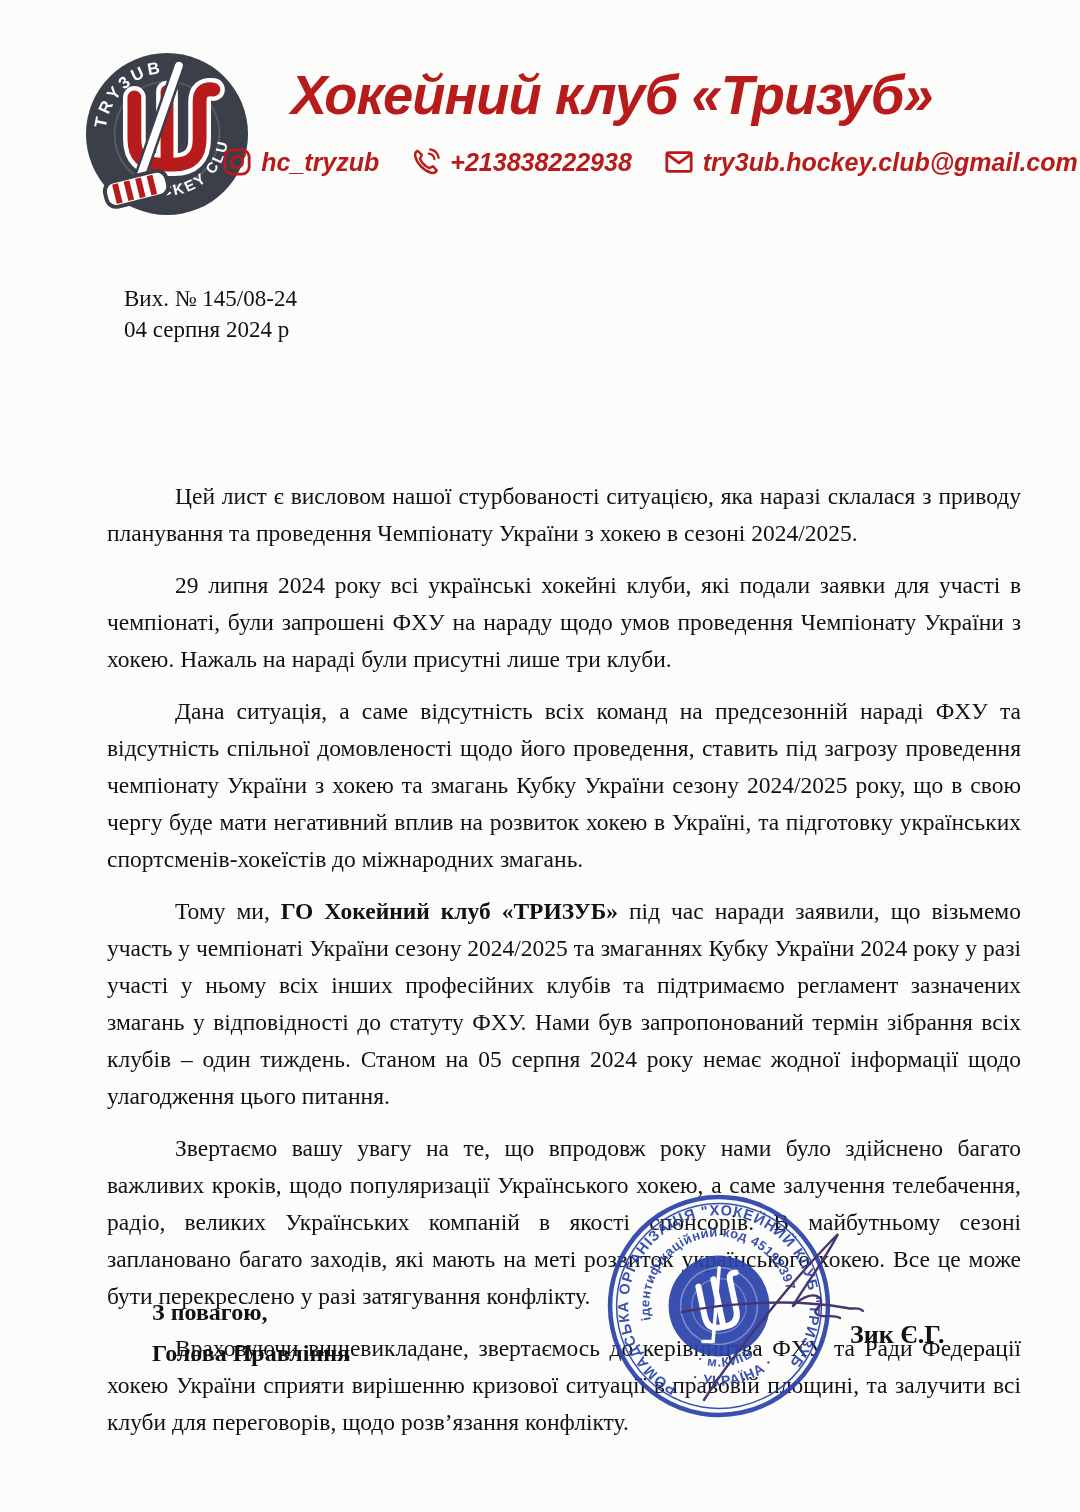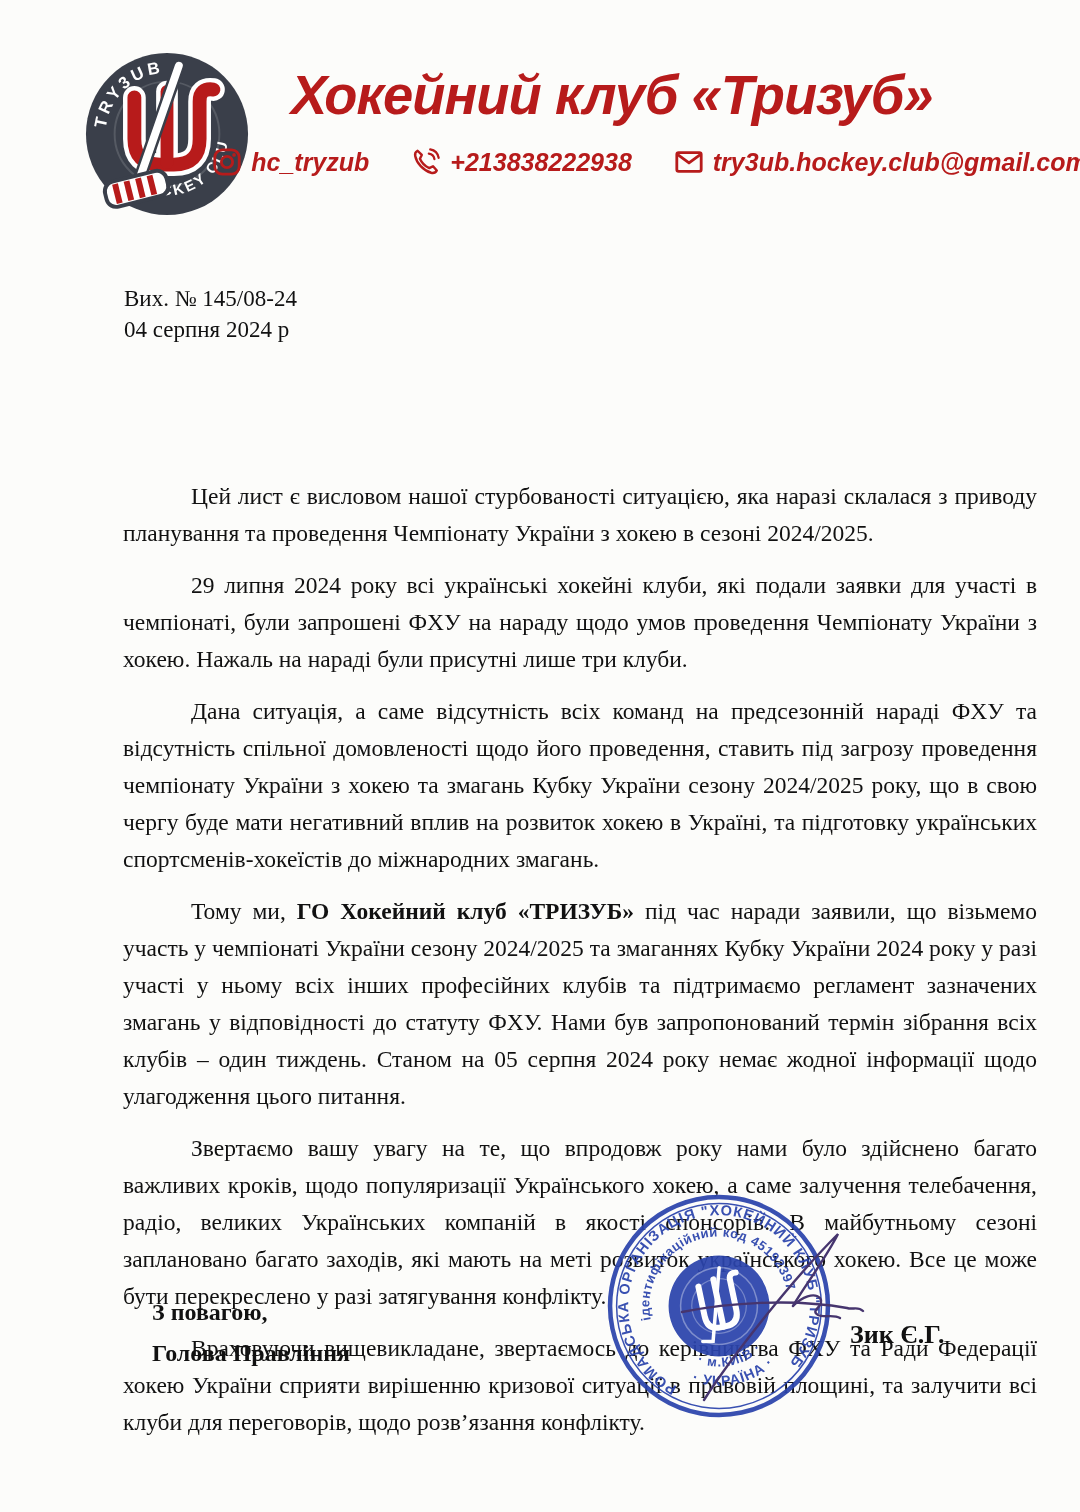--- a/index.html
+++ b/index.html
@@ -10,32 +10,32 @@
   }
   
   .logo-wrap{position:absolute;left:83px;top:50px;width:168px;height:168px;}
   .header-right{position:absolute;left:280px;top:62px;width:740px;}
   .club-title{
     font-family:"Liberation Sans", sans-serif;
     font-weight:bold;font-style:italic;
     font-size:56px;letter-spacing:-1px;color:#b71b1b;
     white-space:nowrap;transform:scaleX(.97);transform-origin:center;
   }
-  .contacts{display:flex;justify-content:center;align-items:center;gap:42px;margin-top:20px;}
+  .contacts{display:flex;justify-content:center;align-items:center;gap:32px;margin-top:20px;}
   .contact-item{display:flex;align-items:center;gap:9px;color:#b71b1b;}
   .contact-item .txt{
     font-family:"Liberation Sans", sans-serif;
     font-weight:bold;font-style:italic;font-size:25px;white-space:nowrap;
   }
   .cicon{width:30px;height:30px;flex:0 0 auto;}
   
   .ref-block{position:absolute;left:124px;top:283px;font-size:23px;line-height:31px;}
   .addressee{position:absolute;left:682px;top:283px;font-size:24px;line-height:31px;font-weight:bold;}
   
-  .letter-body{position:absolute;left:107px;top:478px;width:914px;margin-left:16px;}
+  .letter-body{position:absolute;left:107px;top:478px;width:914px;}
   .letter-body p{
     margin:0 0 15px 0;font-size:23.5px;line-height:37px;
     text-align:justify;text-indent:68px;
   }
   .letter-body p b{font-weight:bold;}
   
   .closing{position:absolute;left:152px;top:1292px;font-size:24px;line-height:41px;font-weight:bold;}
   .stamp-wrap{position:absolute;left:603px;top:1190px;width:232px;height:232px;transform:rotate(-12deg);opacity:.93;}
   .sig-wrap{position:absolute;left:642px;top:1218px;width:235px;height:195px;}
   .signer-name{position:absolute;left:850px;top:1320px;font-size:26px;font-weight:bold;font-family:Liberation Serif, serif;}

